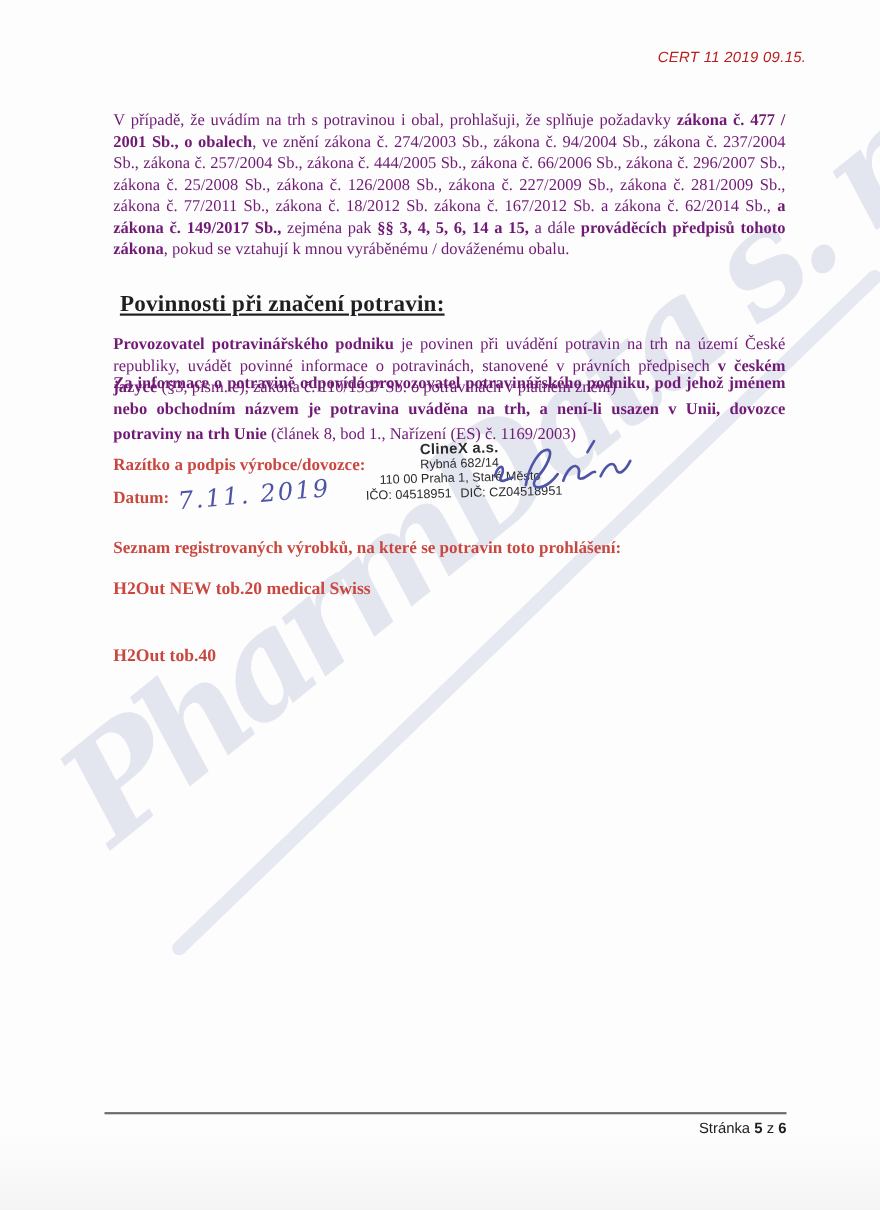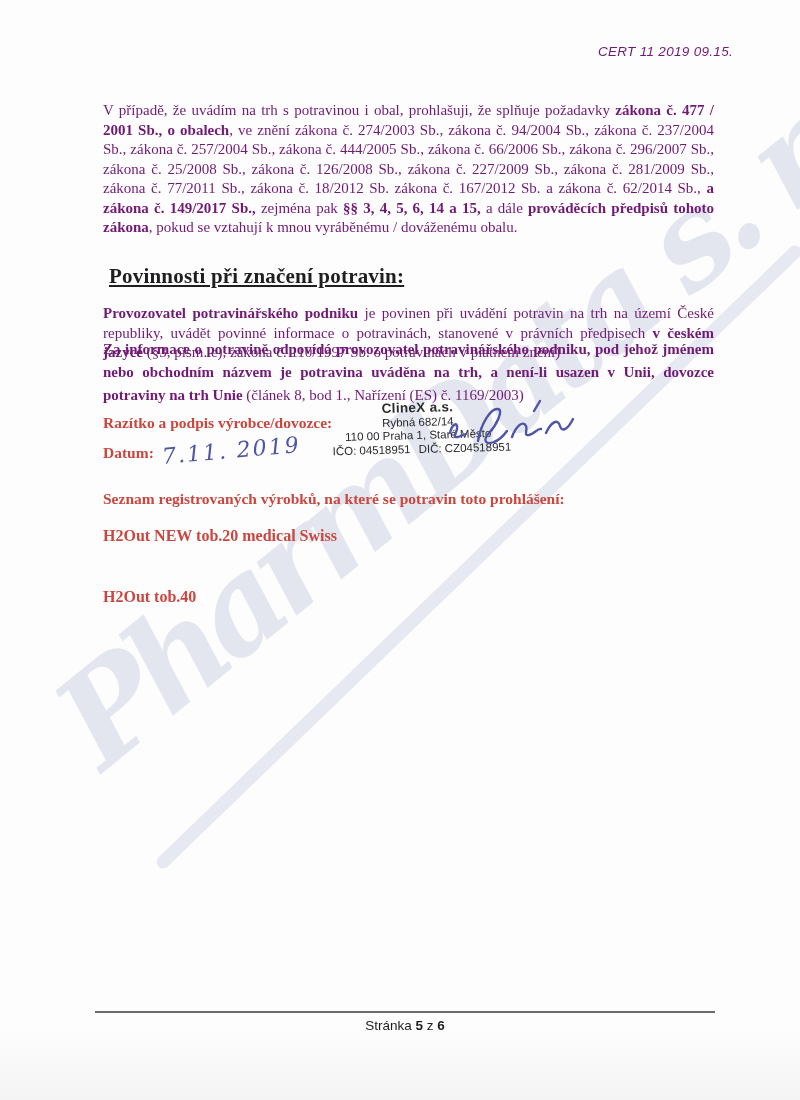--- a/index.html
+++ b/index.html
@@ -25,21 +25,21 @@
   }
   .scan-shade{
     position:absolute;left:0;right:0;bottom:0;height:70px;
     background:linear-gradient(to bottom, rgba(130,130,138,0) , rgba(130,130,138,0.07));
   }
   
   .content{position:absolute;inset:0;z-index:1;}
   .doc-header{
     position:absolute;top:44px;right:67px;
     font-family:"Liberation Sans", sans-serif;
-    font-style:italic;font-size:13.5px;color:#701a75;letter-spacing:0.3px;
+    font-style:italic;font-size:13.5px;color:#b91c1c;letter-spacing:0.3px;
   }
   .para{
     position:absolute;left:103px;width:611px;margin:0;
     font-size:15px;line-height:19.5px;color:#701a75;
     text-align:justify;
   }
   .para .b{font-weight:bold;}
   #para1{top:101px;}
   #para2a{top:304px;}
   #para2b{top:338px;line-height:23px;}
@@ -75,21 +75,21 @@
   .hand-date{
     position:absolute;left:162px;top:444px;
     font-family:"DejaVu Serif", serif;font-style:italic;
     font-size:22px;color:#4e54a6;letter-spacing:2px;
     transform:rotate(-5deg);transform-origin:0 50%;
   }
   
   .footer{position:absolute;left:95px;right:85px;top:1011px;z-index:1;}
   .footer-rule{height:1.5px;background:#6b6b6e;}
   .footer-text{
-    margin-top:5px;text-align:center;
+    margin-top:5px;text-align:right;
     font-family:"Liberation Sans", sans-serif;
     font-size:13.5px;color:#1d1d1f;
   }
   .footer-text .b{font-weight:bold;}
 </style>
 </head>
 <body>
 
 <div class="page">
 

